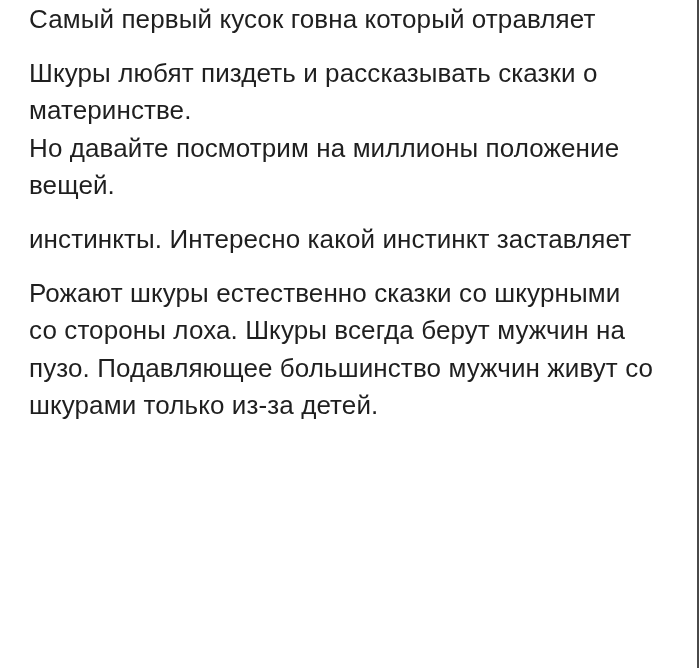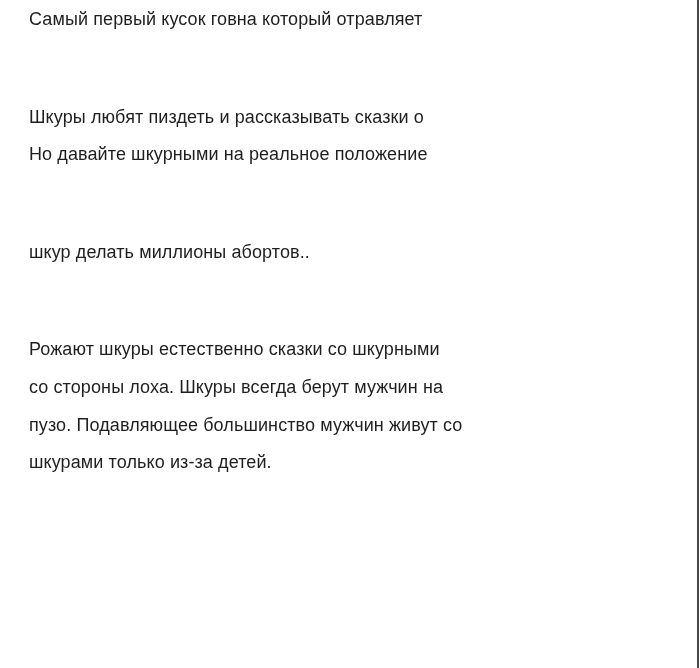--- a/index.html
+++ b/index.html
@@ -22,24 +22,24 @@
     height: 668px;
     box-sizing: border-box;
     padding: 1px 36px 0 29px;
     overflow: hidden;
   }
   .para {
     margin: 0;
     padding: 0;
   }
   .para + .para {
-    margin-top: 60px; 
+    margin-top: 16px; 
   }
   .line {
-    font-size: 18px;
+    font-size: 26px;
     line-height: 37.6px;
     color: #1f1f1f;
     white-space: nowrap;
     letter-spacing: 0.1px;
   }
   .edge-line {
     position: absolute;
     top: 0;
     right: 1px;
     width: 2px;
@@ -51,25 +51,27 @@
 <body>
 
 <div class="page">
 
   <div class="para">
     <div class="line">Самый первый кусок говна который отравляет</div>
   </div>
 
   <div class="para">
     <div class="line">Шкуры любят пиздеть и рассказывать сказки о</div>
-    <div class="line">Но давайте шкурными на реальное положение</div>
+    <div class="line">материнстве.</div>
+    <div class="line">Но давайте посмотрим на миллионы положение</div>
+    <div class="line">вещей.</div>
   </div>
 
   <div class="para">
-    <div class="line">шкур делать миллионы абортов..</div>
+    <div class="line">инстинкты. Интересно какой инстинкт заставляет</div>
   </div>
 
   <div class="para">
     <div class="line">Рожают шкуры естественно сказки со шкурными</div>
     <div class="line">со стороны лоха. Шкуры всегда берут мужчин на</div>
     <div class="line">пузо. Подавляющее большинство мужчин живут со</div>
     <div class="line">шкурами только из-за детей.</div>
   </div>
 
 </div>

